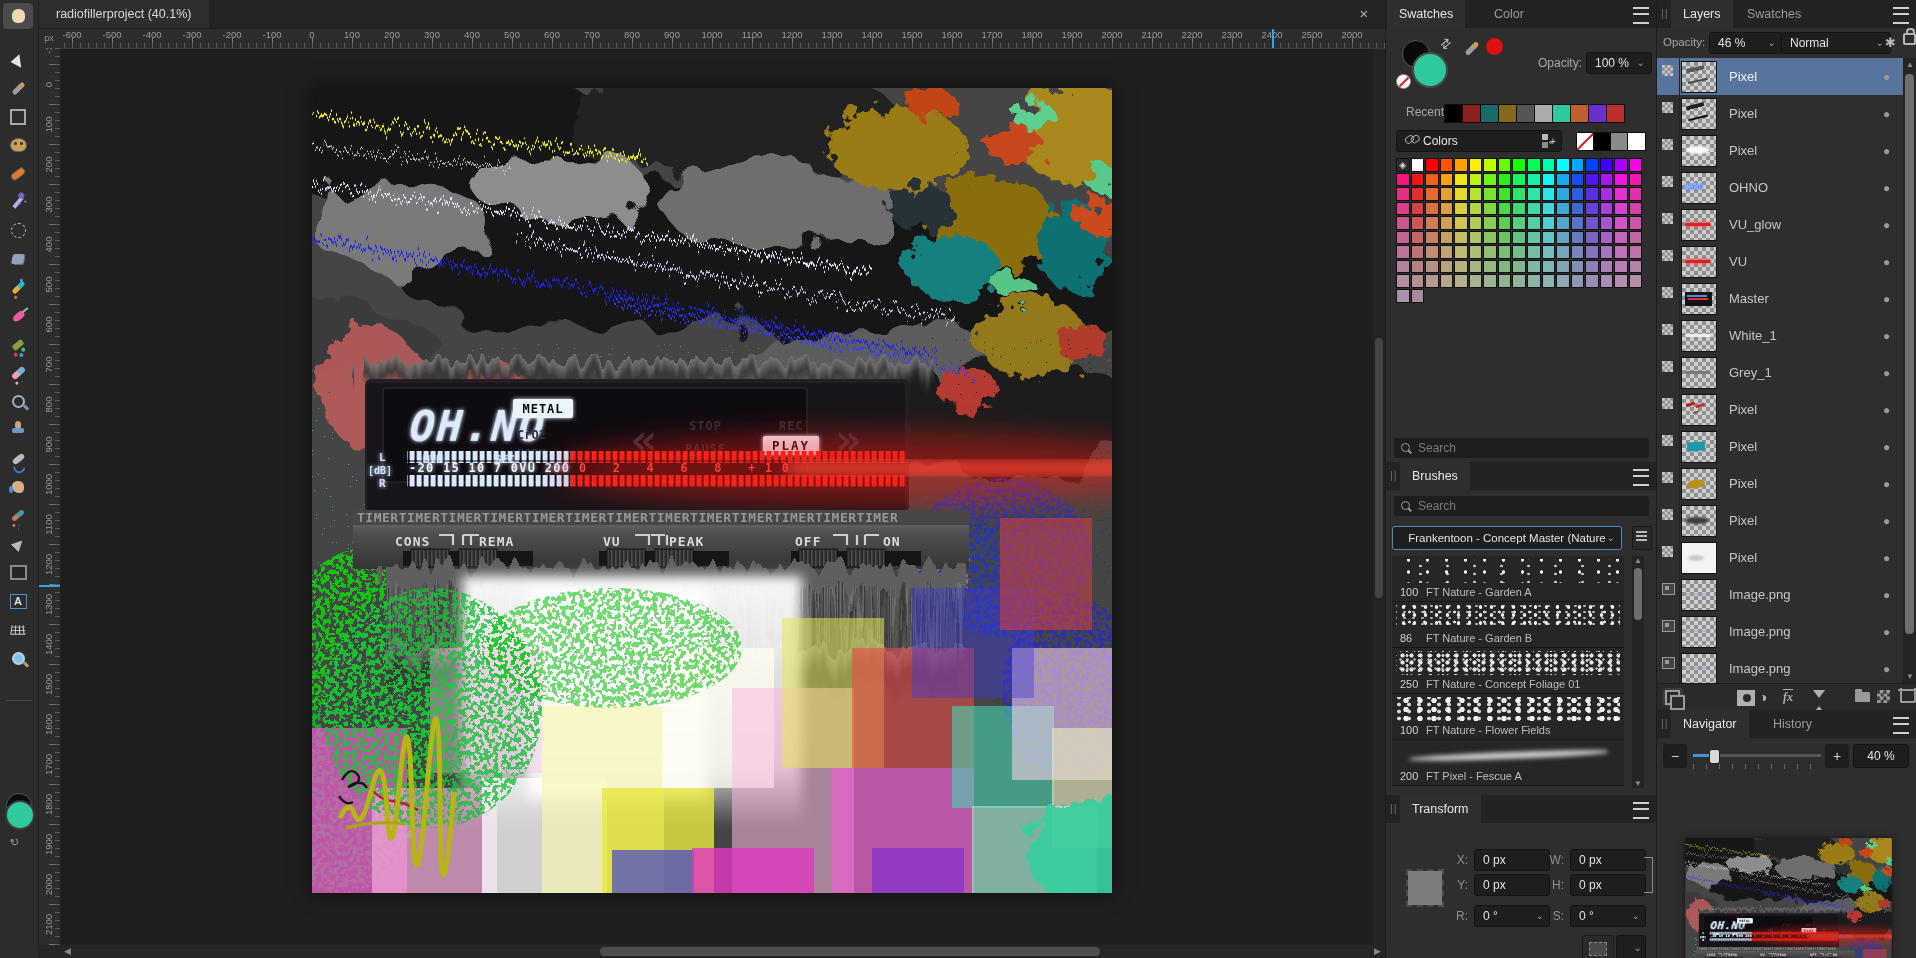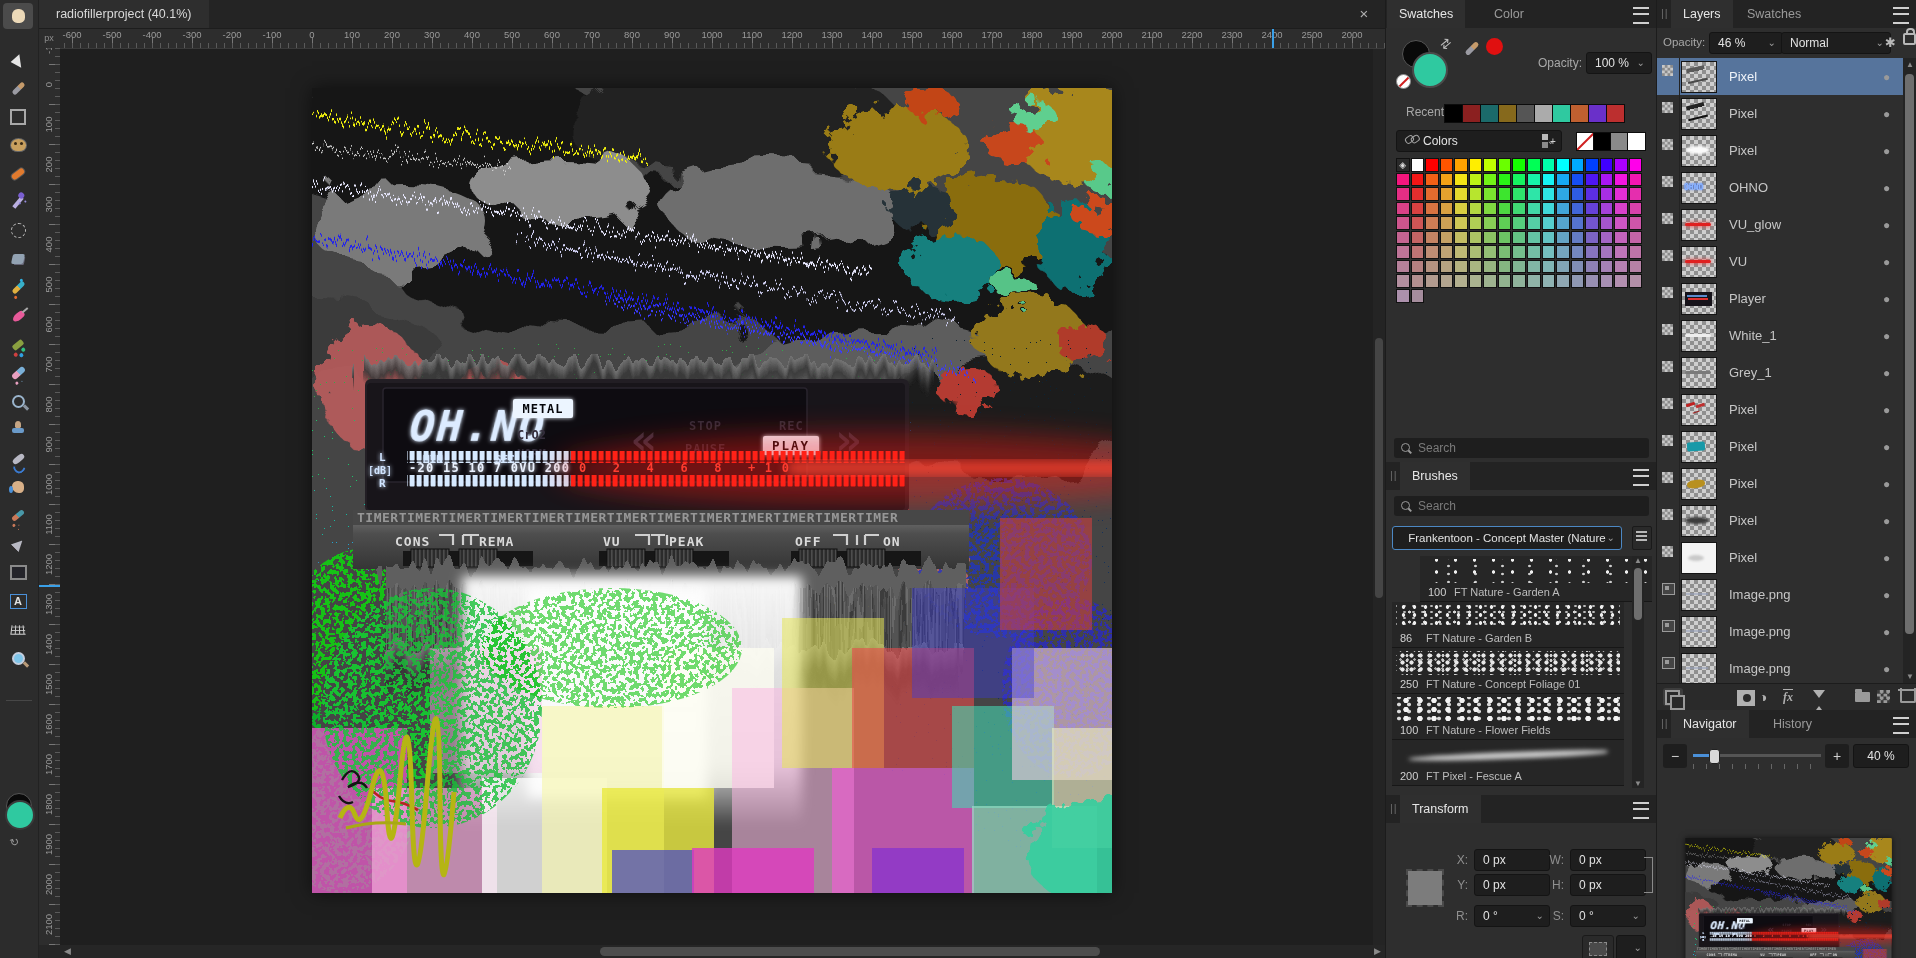--- a/index.html
+++ b/index.html
@@ -842,21 +842,21 @@
     <span class="ptab active" style="left:14px">Brushes</span>
     <span class="burger"></span>
   </div>
   <div class="searchbox" style="left:8px;top:496px;width:225px"><span class="mag"></span><span>Search</span></div>
   <div class="ddown" style="left:6px;top:526px;width:212px;height:22px;line-height:22px;border:1px solid #4c88c4;text-align:center">
     <span style="font-size:11.5px">Frankentoon - Concept Master (Nature</span><span class="chev">⌄</span>
   </div>
   <span class="listbtn" style="left:246px;top:526px"></span>
   <div id="brush-list">
 
-      <div class="brush-row" style="top: 556px; margin-left: 28px;">
+      <div class="brush-row" style="top: 556px;">
         <div class="bp bp-dots-a"></div>
         <div class="brush-meta"><span class="bsize">100</span><span>FT Nature - Garden A</span></div>
       </div>
 
       <div class="brush-row" style="top: 602px;">
         <div class="bp bp-dots-b"></div>
         <div class="brush-meta"><span class="bsize">86</span><span>FT Nature - Garden B</span></div>
       </div>
 
       <div class="brush-row" style="top: 648px;">
@@ -997,21 +997,21 @@
         <span class="ldot">●</span>
       </div>
 
       <div class="lay-row" style="top: 222px;">
         <span class="licol">
           <span class="li-pixel"></span>
 
         </span>
         <span class="lthumb lt lt-player"></span>
 
-        <span class="lname">Player</span>
+        <span class="lname">Master</span>
 
         <span class="ldot">●</span>
       </div>
 
       <div class="lay-row" style="top: 259px;">
         <span class="licol">
           <span class="li-pixel"></span>
 
         </span>
         <span class="lthumb lt lt-white-line"></span>

